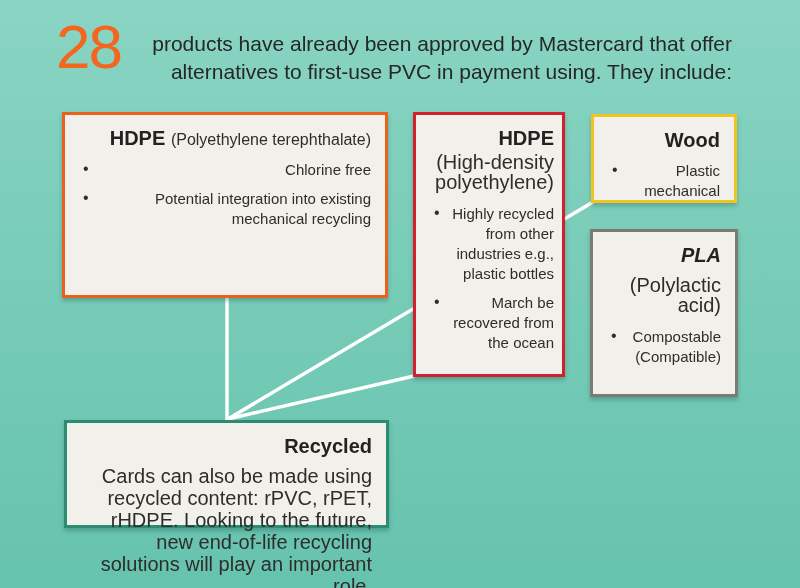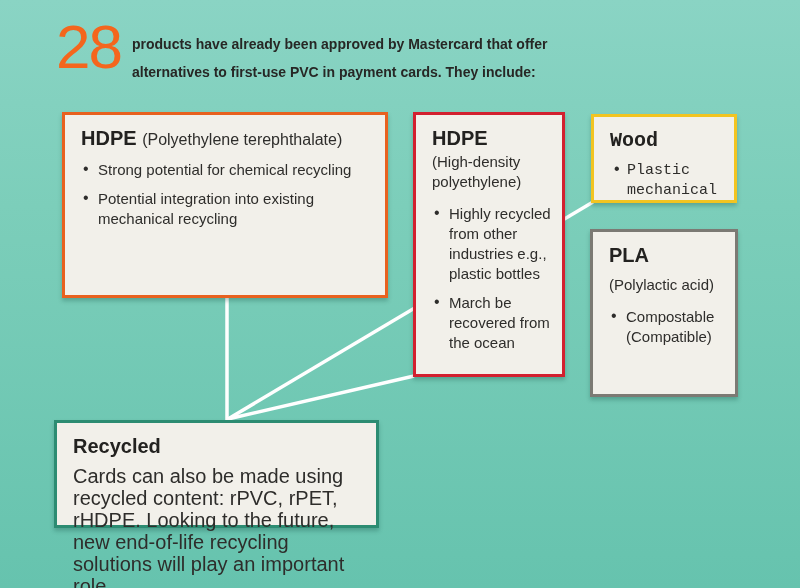--- a/index.html
+++ b/index.html
@@ -1,82 +1,83 @@
 <!DOCTYPE html>
 <html><head>
 <meta charset="utf-8">
 <style>
   html,body{margin:0;padding:0;background:#66c3ae;}
   .stage{
     position:relative;width:800px;height:588px;overflow:hidden;
     background:linear-gradient(180deg,#8ad4c4 0%,#7cceba 35%,#66c3ae 100%);
     font-family:"Liberation Sans","DejaVu Sans",sans-serif;
     color:#2e2d2b;
+    text-align:right;
   }
   .connectors{position:absolute;left:0;top:0;z-index:1;}
   .connectors line{stroke:#ffffff;stroke-width:3.5;}
 
   .hdr{position:absolute;left:0;top:0;z-index:2;}
   .count{
     position:absolute;left:56px;top:16px;
     font-size:62px;line-height:1;font-weight:400;letter-spacing:-2px;
     color:#f4661d;
   }
   .headline{
     position:absolute;left:132px;top:30px;width:600px;
-    font-size:14px;line-height:28px;font-weight:700;color:#272725;
+    font-size:21px;line-height:28px;font-weight:400;color:#272725;
   }
 
   .card{
     position:absolute;z-index:2;box-sizing:border-box;
     background:#f2f0ea;border:3px solid #000;
     box-shadow:0 3px 4px rgba(15,70,58,0.28);
     padding:12px 14px 10px 16px;
   }
   .card h2{margin:0 0 9px 0;font-size:20px;line-height:23px;font-weight:700;color:#232220;}
   .card h2 .sub{font-weight:400;font-size:16px;color:#2e2d2b;margin-top:32px;}
-  .card .subblock{font-weight:400;font-size:15px;line-height:20px;margin:2px 0 12px 0;color:#2e2d2b;}
+  .card .subblock{font-weight:400;font-size:20px;line-height:20px;margin:2px 0 12px 0;color:#2e2d2b;}
   .card ul{margin:0;padding:0;list-style:none;}
   .card li{
     position:relative;padding-left:17px;margin-bottom:9px;
     font-size:15px;line-height:20px;
   }
   .card li::before{content:"\2022";position:absolute;left:2px;top:-1px;font-size:16px;}
   .card p{margin:0;font-size:20px;line-height:22px;}
 
   .card-petg{left:62px;top:112px;width:326px;height:186px;border-color:#e8611f;}
   .card-hdpe{left:413px;top:112px;width:152px;height:265px;border-color:#d2202f;padding-right:8px;}
-  .card-wood{left:591px;top:114px;width:146px;height:89px;border-color:#f2c421;font-family:Liberation Mono, monospace;}
+  .card-wood{left:591px;top:114px;width:146px;height:89px;border-color:#f2c421;}
   .card-pla{left:590px;top:229px;width:148px;height:168px;border-color:#7c7a74;}
-  .card-recycled{left:54px;top:420px;width:325px;height:108px;border-color:#2c8c72;}
+  .card-recycled{left:64px;top:420px;width:325px;height:108px;border-color:#2c8c72;}
   .card-recycled h2{margin-bottom:7px;}
 </style>
 </head>
 <body>
 
 <div class="stage">
 
   <svg class="connectors" width="800" height="588" viewBox="0 0 800 588">
     <line x1="227" y1="420" x2="227" y2="297"></line>
     <line x1="228" y1="419" x2="593" y2="202"></line>
     <line x1="228" y1="419" x2="414" y2="376"></line>
   </svg>
 
   <div class="hdr">
     <span class="count">28</span>
     <div class="headline">
       <div>products have already been approved by Mastercard that offer</div>
-      <div>alternatives to first-use PVC in payment cards. They include:</div>
+      <div>alternatives to first-use PVC in payment using. They include:</div>
     </div>
   </div>
 
   <section class="card card-petg">
     <h2><span>HDPE</span> <span class="sub">(Polyethylene terephthalate)</span></h2>
     <ul>
-      <li>Strong potential for chemical recycling</li>
+      <li>Chlorine free</li>
       <li>Potential integration into existing mechanical recycling</li>
     </ul>
   </section>
 
   <section class="card card-hdpe">
     <h2 style="margin-bottom:0;">HDPE</h2>
     <div class="subblock">(High-density polyethylene)</div>
     <ul>
       <li>Highly recycled from other industries e.g., plastic bottles</li>
       <li>March be recovered from the ocean</li>
@@ -84,21 +85,21 @@
   </section>
 
   <section class="card card-wood">
     <h2>Wood</h2>
     <ul>
       <li>Plastic mechanical</li>
     </ul>
   </section>
 
   <section class="card card-pla">
-    <h2 style="margin-bottom:8px;">PLA</h2>
+    <h2 style="margin-bottom:8px;font-style:italic;">PLA</h2>
     <div class="subblock">(Polylactic acid)</div>
     <ul>
       <li>Compostable (Compatible)</li>
     </ul>
   </section>
 
   <section class="card card-recycled">
     <h2>Recycled</h2>
     <p>Cards can also be made using recycled content: rPVC, rPET, rHDPE. Looking to the future, new end-of-life recycling solutions will play an important role.</p>
   </section>

